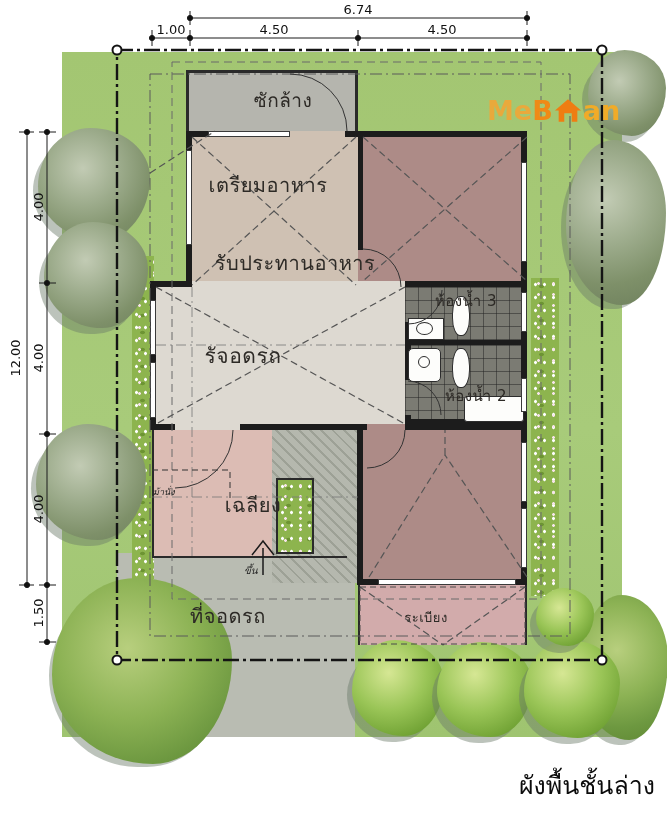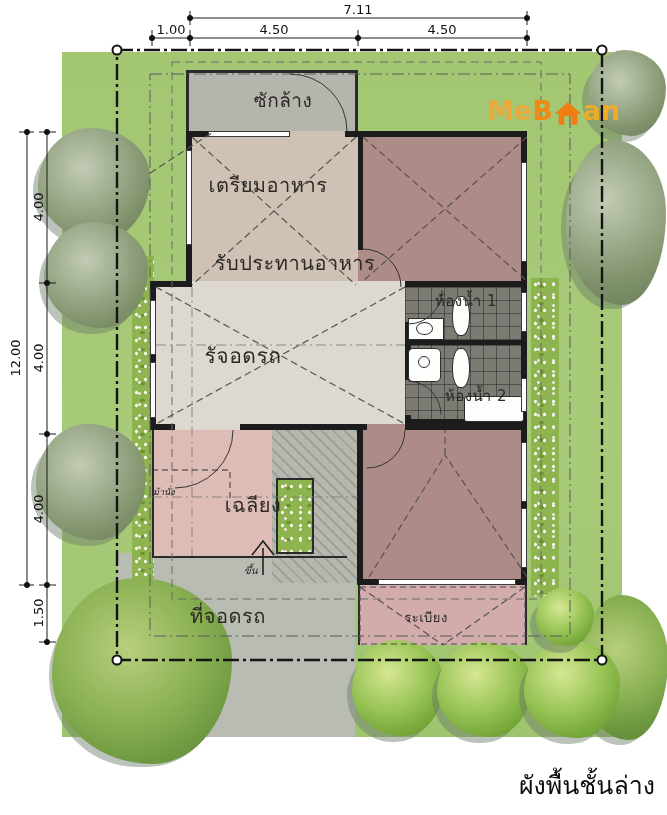--- a/index.html
+++ b/index.html
@@ -49,21 +49,21 @@
   .tree-green{--fol:radial-gradient(circle at 40% 34%,#d6e794 0%,#9ac557 45%,#6fa133 80%,#5d8c29 100%);}
   .tree-mix{--fol:radial-gradient(circle at 42% 38%,#b8cf7e 0%,#8cb254 45%,#6d9840 75%,#5f8733 100%);}
   
   svg.overlay{position:absolute;left:0;top:0;pointer-events:none;}
   .room-label{position:absolute;transform:translate(-50%,-50%);white-space:nowrap;
     color:#2d2a26;letter-spacing:.5px;}
   .small-note{position:absolute;font-style:italic;color:#222;white-space:nowrap;}
   .dim{position:absolute;font-size:13px;color:#111;transform:translate(-50%,-50%);white-space:nowrap;}
   .dim-v{transform:translate(-50%,-50%) rotate(-90deg);}
   .logo{position:absolute;font-weight:bold;font-size:27px;letter-spacing:0;white-space:nowrap;
-    display:flex;align-items:flex-end;}
+    display:flex;align-items:center;}
   .logo-me{color:#e9a93c;}.logo-b{color:#ef8a16;}.logo-an{color:#f0ab28;}
   .plan-title{position:absolute;right:12px;bottom:10px;font-size:25px;font-weight:normal;color:#0b0b0b;}
   .z2{z-index:2}.z3{z-index:3}.z4{z-index:4}.z5{z-index:5}.z6{z-index:6}.z7{z-index:7}
 </style>
 </head>
 <body>
 
 <div class="canvas">
 
   <div class="abs lawn"></div>
@@ -224,34 +224,34 @@
         <line x1="39" y1="585" x2="56" y2="585"></line>
       <line x1="39" y1="642" x2="56" y2="642"></line>
       <circle cx="47" cy="132" r="2.6"></circle>
         <circle cx="47" cy="283" r="2.6"></circle>
       <circle cx="47" cy="434" r="2.6"></circle>
         <circle cx="47" cy="585" r="2.6"></circle>
         <circle cx="47" cy="642" r="2.6"></circle>
     </g>
   </svg>
 
-  <div class="dim z7" style="left:358px;top:9px">7.11</div>
+  <div class="dim z7" style="left:358px;top:9px">6.74</div>
   <div class="dim z7" style="left:171px;top:29px">1.00</div>
   <div class="dim z7" style="left:274px;top:29px">4.50</div>
   <div class="dim z7" style="left:442px;top:29px">4.50</div>
   <div class="dim dim-v z7" style="left:15px;top:358px">12.00</div>
   <div class="dim dim-v z7" style="left:38px;top:207px">4.00</div>
   <div class="dim dim-v z7" style="left:38px;top:358px">4.00</div>
   <div class="dim dim-v z7" style="left:38px;top:509px">4.00</div>
   <div class="dim dim-v z7" style="left:38px;top:613px">1.50</div>
 
   <div class="room-label z7" style="left:283px;top:100px;font-size:19px">ซักล้าง</div>
   <div class="room-label z7" style="left:295px;top:263px;font-size:20px">รับประทานอาหาร</div>
   <div class="room-label z7" style="left:268px;top:185px;font-size:20px">เตรียมอาหาร</div>
-  <div class="room-label z7" style="left:466px;top:301px;font-size:15px">ห้องน้ำ 1</div>
+  <div class="room-label z7" style="left:466px;top:301px;font-size:15px">ห้องน้ำ 3</div>
   <div class="room-label z7" style="left:243px;top:355px;font-size:21px">รัจอดรถ</div>
   <div class="room-label z7" style="left:476px;top:396px;font-size:15px">ห้องน้ำ 2</div>
   <div class="room-label z7" style="left:253px;top:505px;font-size:20px">เฉลียง</div>
   <div class="room-label z7" style="left:228px;top:616px;font-size:20px">ที่จอดรถ</div>
   <div class="room-label z7" style="left:426px;top:617px;font-size:13px">ระเบียง</div>
   <div class="small-note z7" style="left:153px;top:485px;font-size:9px">ม้านั่ง</div>
   <div class="small-note z7" style="left:244px;top:563px;font-size:10px">ขึ้น</div>
 
   <div class="logo z7" style="left:487px;top:95px">
     <span class="logo-me">Me</span>

